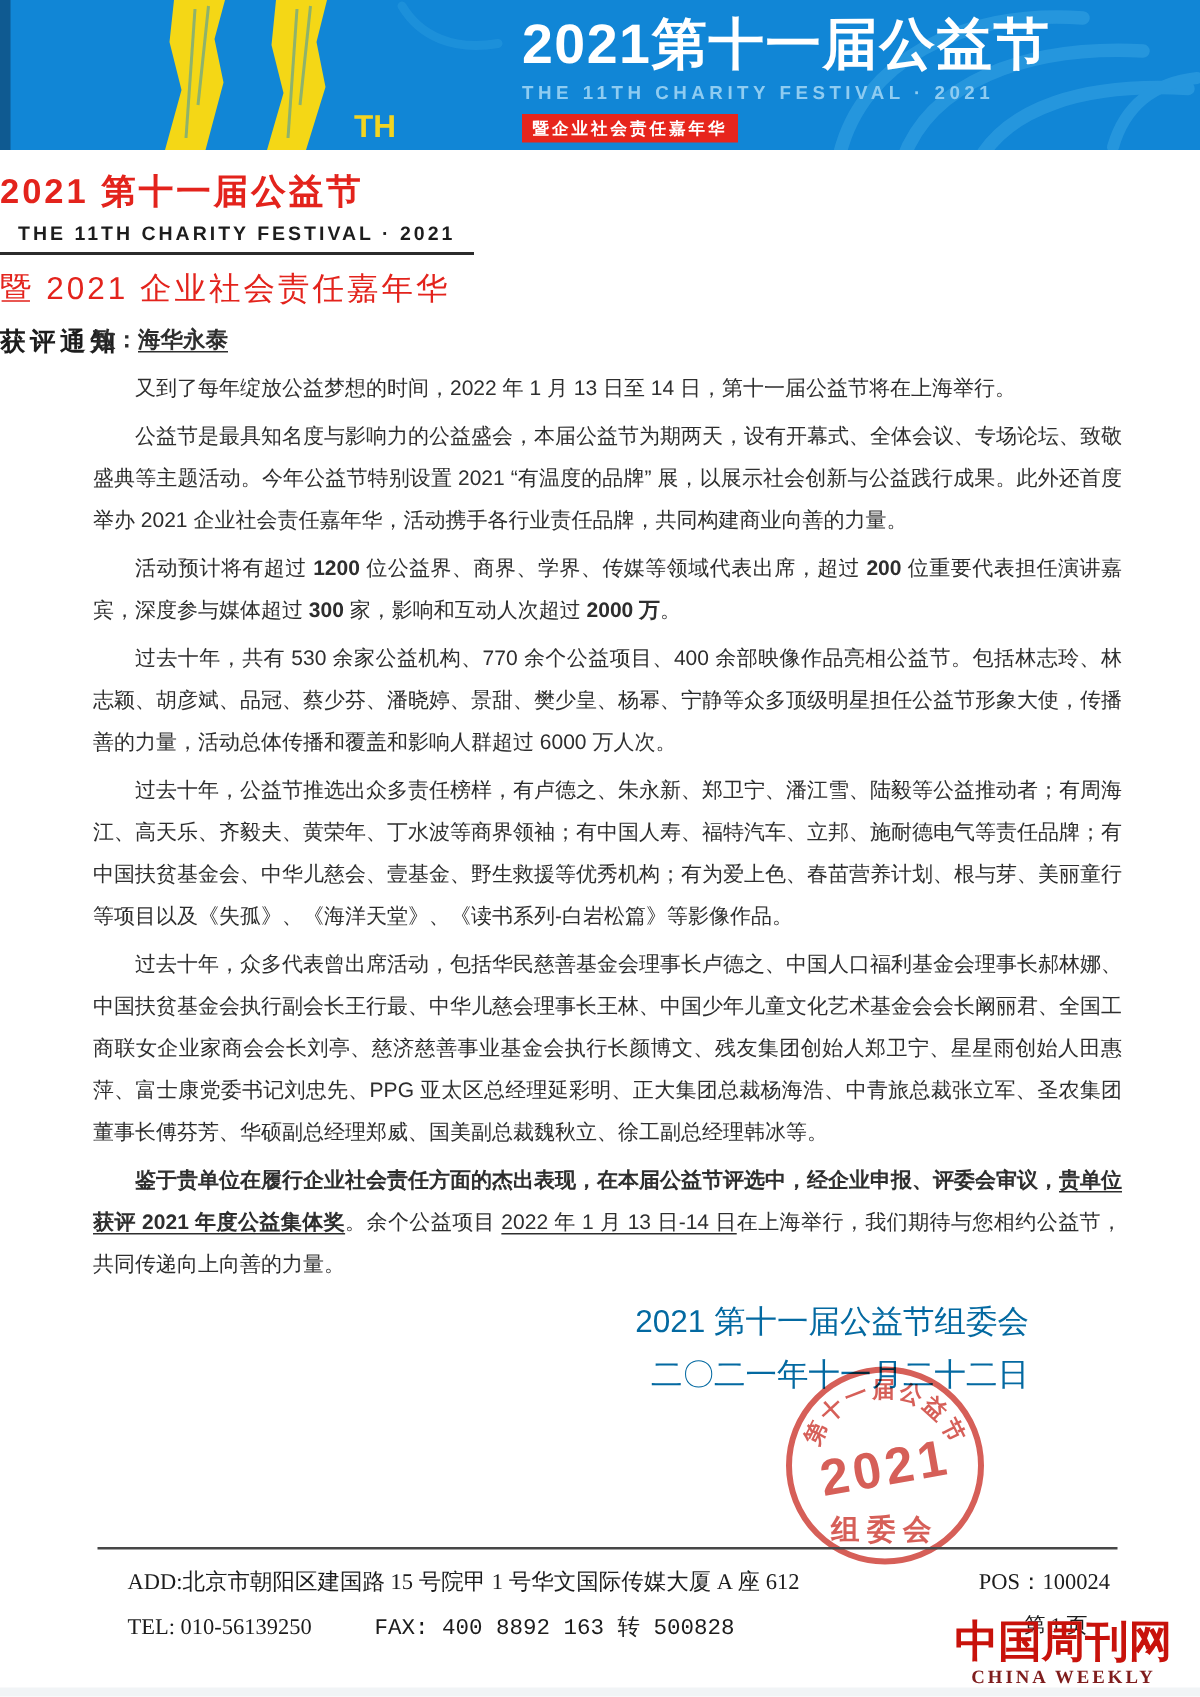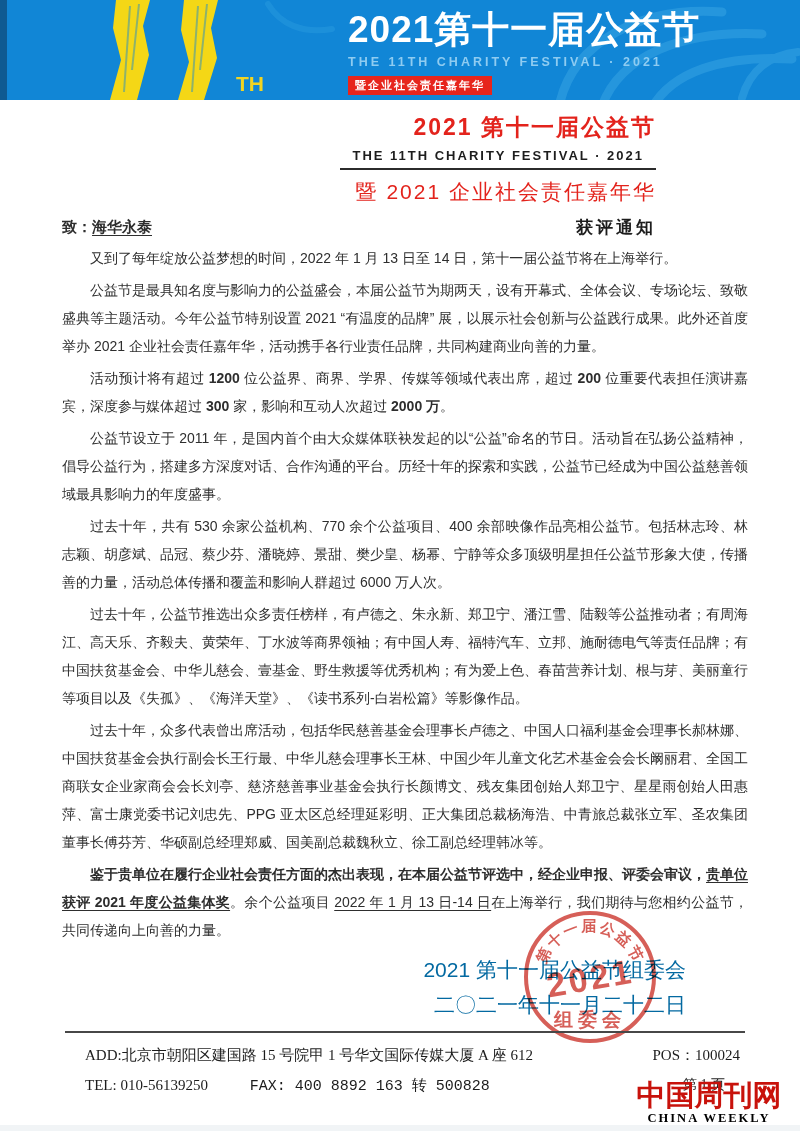--- a/index.html
+++ b/index.html
@@ -10,21 +10,21 @@
   .banner{position:absolute;left:0;top:0;width:800px;height:100px;background:var(--banner_bg,#1186d6);}
   .banner svg{position:absolute;left:0;top:0;}
   .banner-edge{position:absolute;left:0;top:0;width:7px;height:100px;background:rgba(13,45,75,.5);}
   .banner-text{position:absolute;left:348px;top:8px;}
   .banner-title{font-size:37px;font-weight:bold;color:#ffffff;letter-spacing:1px;line-height:44px;}
   .banner-sub{margin-top:3px;font-size:12.5px;font-weight:bold;color:#8fccf1;letter-spacing:3px;}
   .banner-tag{display:inline-block;margin-top:7px;background:var(--accent_red,#e7251c);color:#fff;
               font-size:11px;font-weight:bold;padding:2px 7px;letter-spacing:2px;}
 
   
-  .letterhead{position:absolute;left:0;top:100px;width:656px;text-align:right;}
+  .letterhead{position:absolute;left:0;top:100px;width:656px;text-align:left;}
   .lh-cn{margin-top:12px;font-size:23px;font-weight:bold;color:var(--title_red,#e3231c);letter-spacing:2px;}
   .lh-en{display:inline-block;margin-top:5px;padding:0 12px 5px;font-size:13px;font-weight:bold;
          color:#1d1d1d;letter-spacing:2px;border-bottom:2px solid #2b2b2b;}
   .lh-sub{margin-top:8px;font-size:21px;font-weight:normal;color:var(--title_red,#e3231c);letter-spacing:2px;}
   .doc-type{margin-top:10px;font-size:17px;font-weight:bold;color:#1d1d1d;letter-spacing:3px;}
 
   
   .letter{position:absolute;left:62px;top:214px;width:686px;font-size:14px;line-height:28px;
           color:#2e2e2e;text-align:justify;}
   .salutation{font-weight:bold;font-size:15px;line-height:26px;}
@@ -43,21 +43,21 @@
   .footer{position:absolute;left:85px;top:1040px;width:660px;
           font-family:"Liberation Serif","DejaVu Serif",serif;color:#1c1c1c;font-size:15px;}
   .footer-row{position:relative;height:30px;line-height:30px;}
   .footer .fax{margin-left:38px;font-family:Liberation Mono, monospace;}
   .footer .pos{position:absolute;right:5px;top:0;}
   .footer .pageno{position:absolute;right:20px;top:0;font-size:14px;}
 
   .logo{position:absolute;right:6px;top:1079px;width:170px;text-align:center;
         font-family:"Liberation Serif","DejaVu Serif",serif;}
   .logo-cn{font-size:29px;font-weight:bold;color:var(--logo_red,#c8120b);letter-spacing:0;line-height:32px;}
-  .logo-en{font-size:12.5px;font-weight:bold;color:#000000;letter-spacing:2px;line-height:15px;}
+  .logo-en{font-size:12.5px;font-weight:bold;color:#7f1d1d;letter-spacing:2px;line-height:15px;}
 
   .bottom-strip{position:absolute;left:0;bottom:0;width:800px;height:6px;background:#f1f4f6;}
 </style>
 </head>
 <body>
 
 <div class="page">
 
   <div class="banner">
     <svg width="800" height="100" viewBox="0 0 800 100">
@@ -98,21 +98,20 @@
   </div>
 
   <div class="letter">
     <div class="salutation">
       <span>致：</span><span class="u">海华永泰</span>
     </div>
     <div>
         <p class="para"><span>又到了每年绽放公益梦想的时间，2022 年 1 月 13 日至 14 日，第十一届公益节将在上海举行。</span></p>
         <p class="para"><span>公益节是最具知名度与影响力的公益盛会，本届公益节为期两天，设有开幕式、全体会议、专场论坛、致敬盛典等主题活动。今年公益节特别设置 2021 “有温度的品牌” 展，以展示社会创新与公益践行成果。此外还首度举办 2021 企业社会责任嘉年华，活动携手各行业责任品牌，共同构建商业向善的力量。</span></p>
         <p class="para"><span>活动预计将有超过 </span><span class="b">1200</span><span> 位公益界、商界、学界、传媒等领域代表出席，超过 </span><span class="b">200</span><span> 位重要代表担任演讲嘉宾，深度参与媒体超过 </span><span class="b">300</span><span> 家，影响和互动人次超过 </span><span class="b">2000 万</span><span>。</span></p>
-        <p class="para"><span>公益节设立于 2011 年，是国内首个由大众媒体联袂发起的以“公益”命名的节日。活动旨在弘扬公益精神，倡导公益行为，搭建多方深度对话、合作沟通的平台。历经十年的探索和实践，公益节已经成为中国公益慈善领域最具影响力的年度盛事。</span></p>
         <p class="para"><span>过去十年，共有 530 余家公益机构、770 余个公益项目、400 余部映像作品亮相公益节。包括林志玲、林志颖、胡彦斌、品冠、蔡少芬、潘晓婷、景甜、樊少皇、杨幂、宁静等众多顶级明星担任公益节形象大使，传播善的力量，活动总体传播和覆盖和影响人群超过 6000 万人次。</span></p>
         <p class="para"><span>过去十年，公益节推选出众多责任榜样，有卢德之、朱永新、郑卫宁、潘江雪、陆毅等公益推动者；有周海江、高天乐、齐毅夫、黄荣年、丁水波等商界领袖；有中国人寿、福特汽车、立邦、施耐德电气等责任品牌；有中国扶贫基金会、中华儿慈会、壹基金、野生救援等优秀机构；有为爱上色、春苗营养计划、根与芽、美丽童行等项目以及《失孤》、《海洋天堂》、《读书系列-白岩松篇》等影像作品。</span></p>
         <p class="para"><span>过去十年，众多代表曾出席活动，包括华民慈善基金会理事长卢德之、中国人口福利基金会理事长郝林娜、中国扶贫基金会执行副会长王行最、中华儿慈会理事长王林、中国少年儿童文化艺术基金会会长阚丽君、全国工商联女企业家商会会长刘亭、慈济慈善事业基金会执行长颜博文、残友集团创始人郑卫宁、星星雨创始人田惠萍、富士康党委书记刘忠先、PPG 亚太区总经理延彩明、正大集团总裁杨海浩、中青旅总裁张立军、圣农集团董事长傅芬芳、华硕副总经理郑威、国美副总裁魏秋立、徐工副总经理韩冰等。</span></p>
         <p class="para"><span class="b">鉴于贵单位在履行企业社会责任方面的杰出表现，在本届公益节评选中，经企业申报、评委会审议，</span><span class="b u">贵单位获评 2021 年度公益集体奖</span><span>。余个公益项目 </span><span class="u">2022 年 1 月 13 日-14 日</span><span>在上海举行，我们期待与您相约公益节，共同传递向上向善的力量。</span></p>
       </div>
     <div class="closing">
       <div>2021 第十一届公益节组委会</div>
       <div>二〇二一年十一月二十二日</div>
     </div>
   </div>

